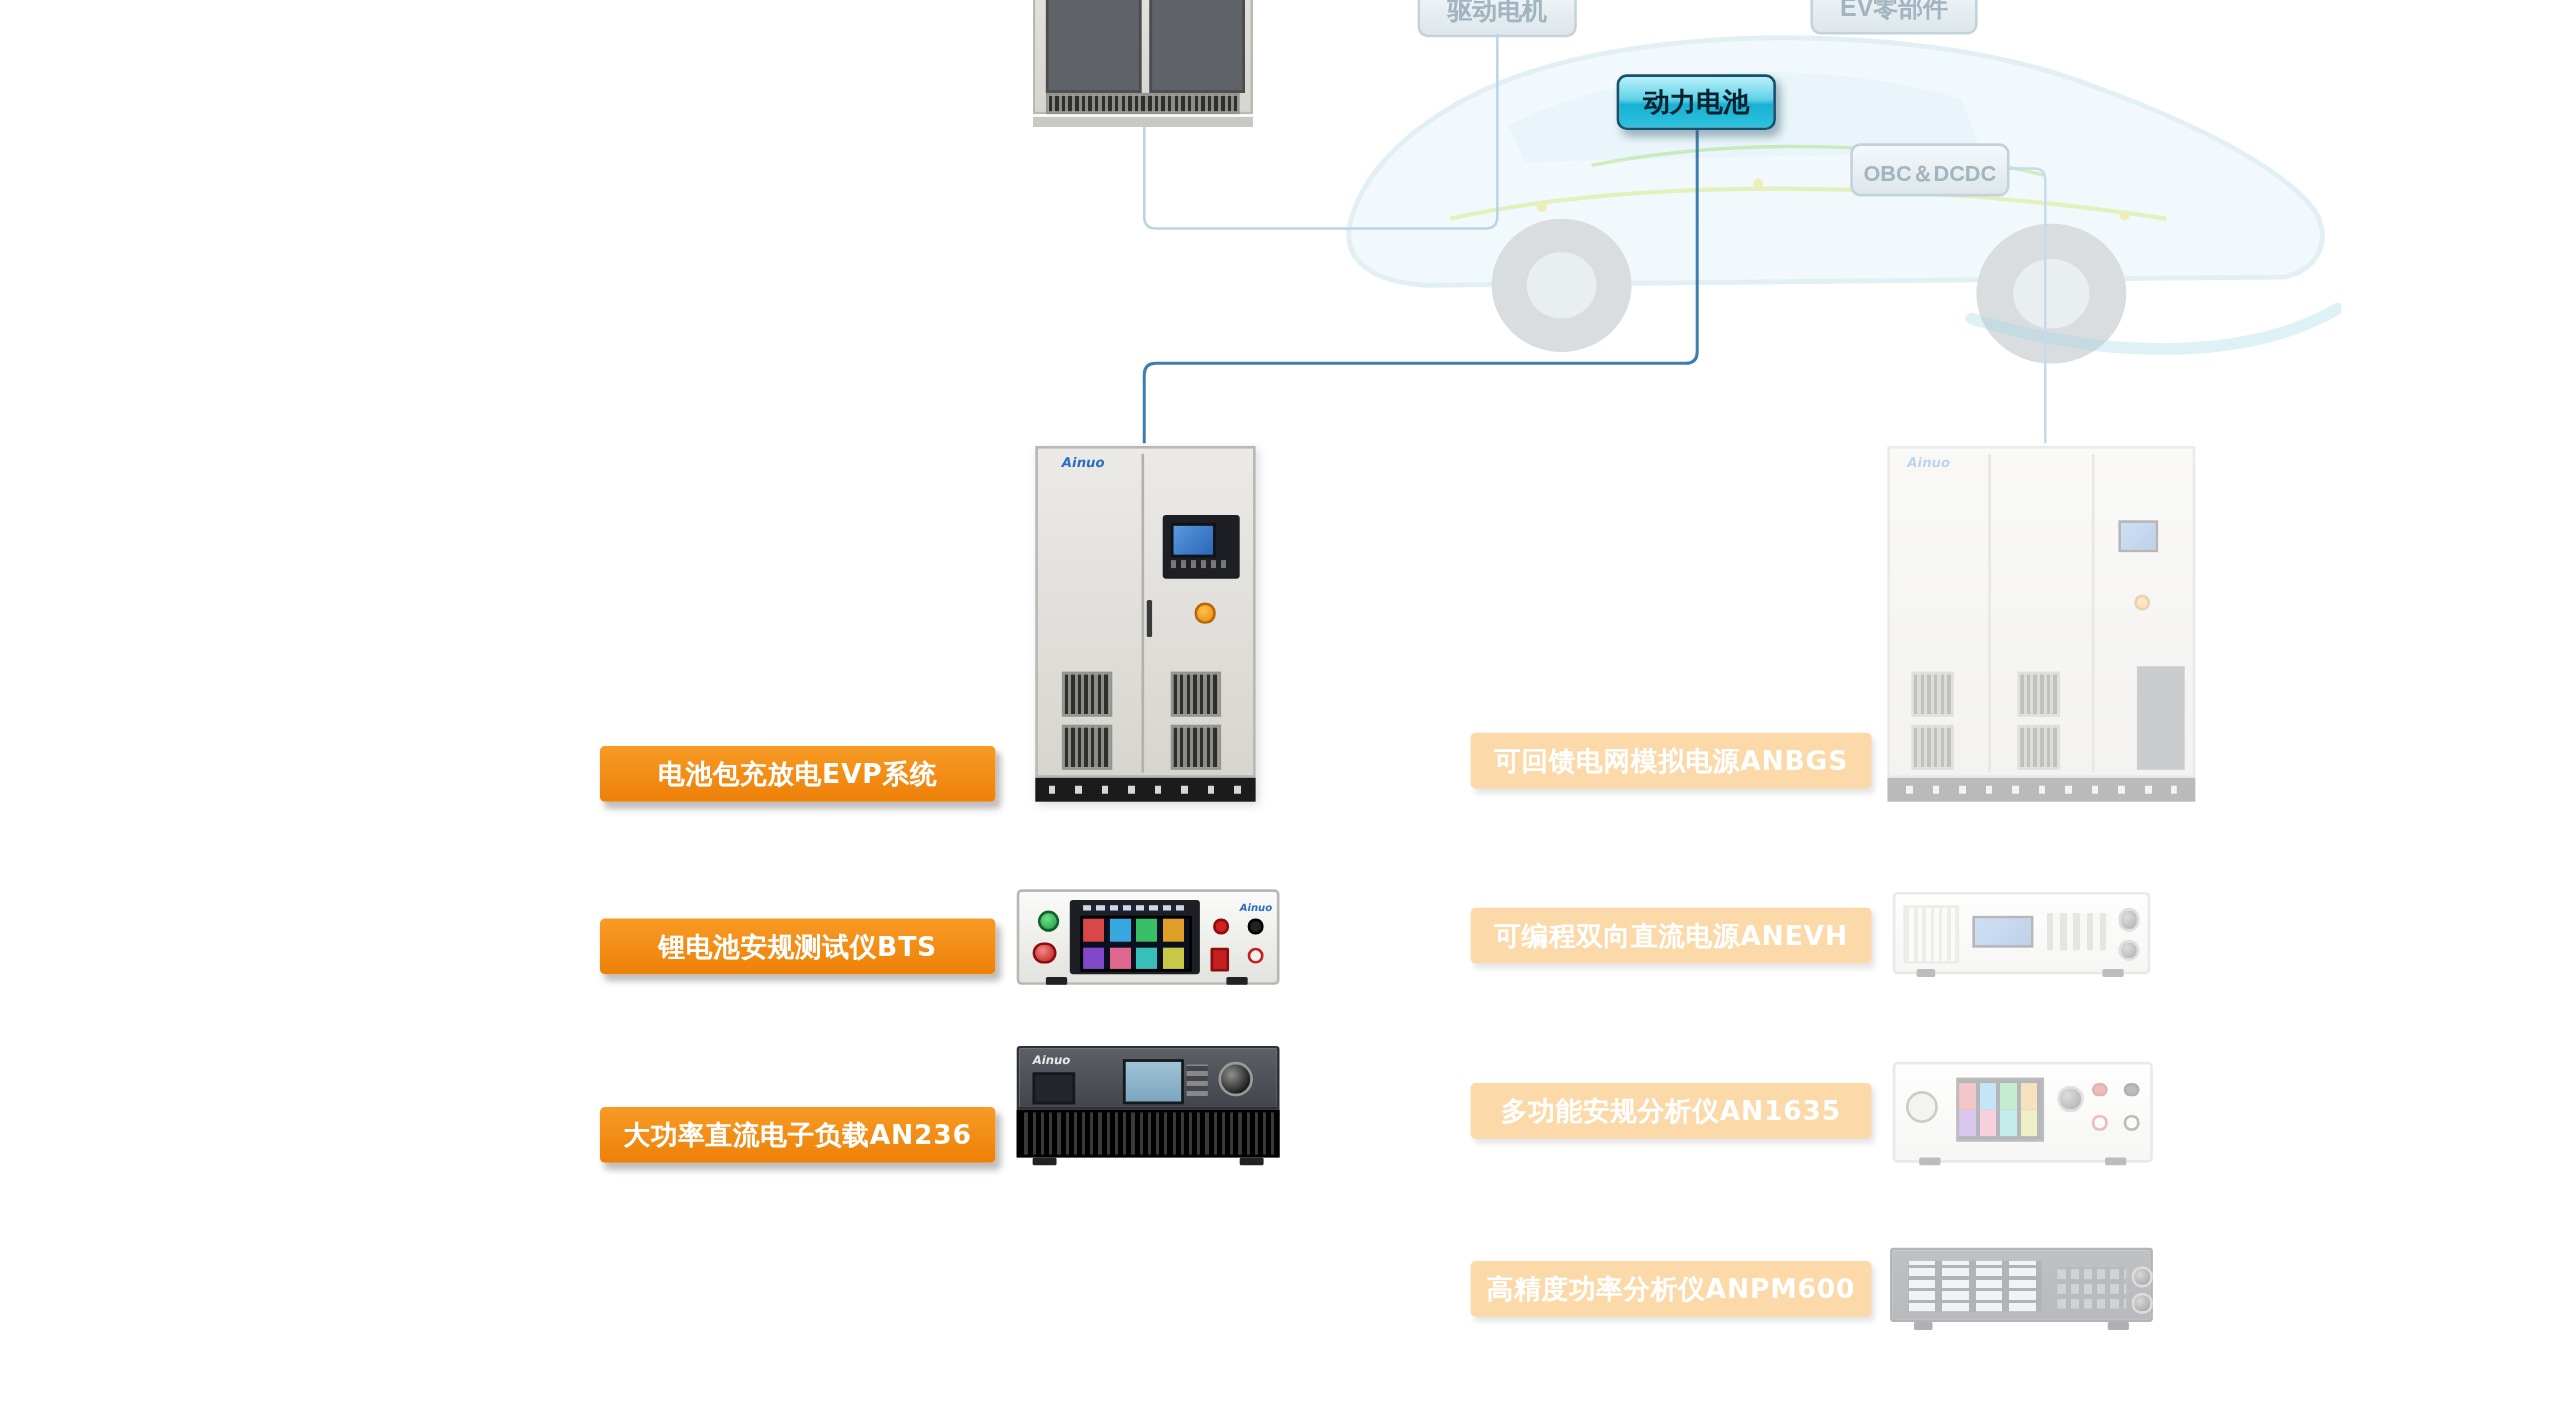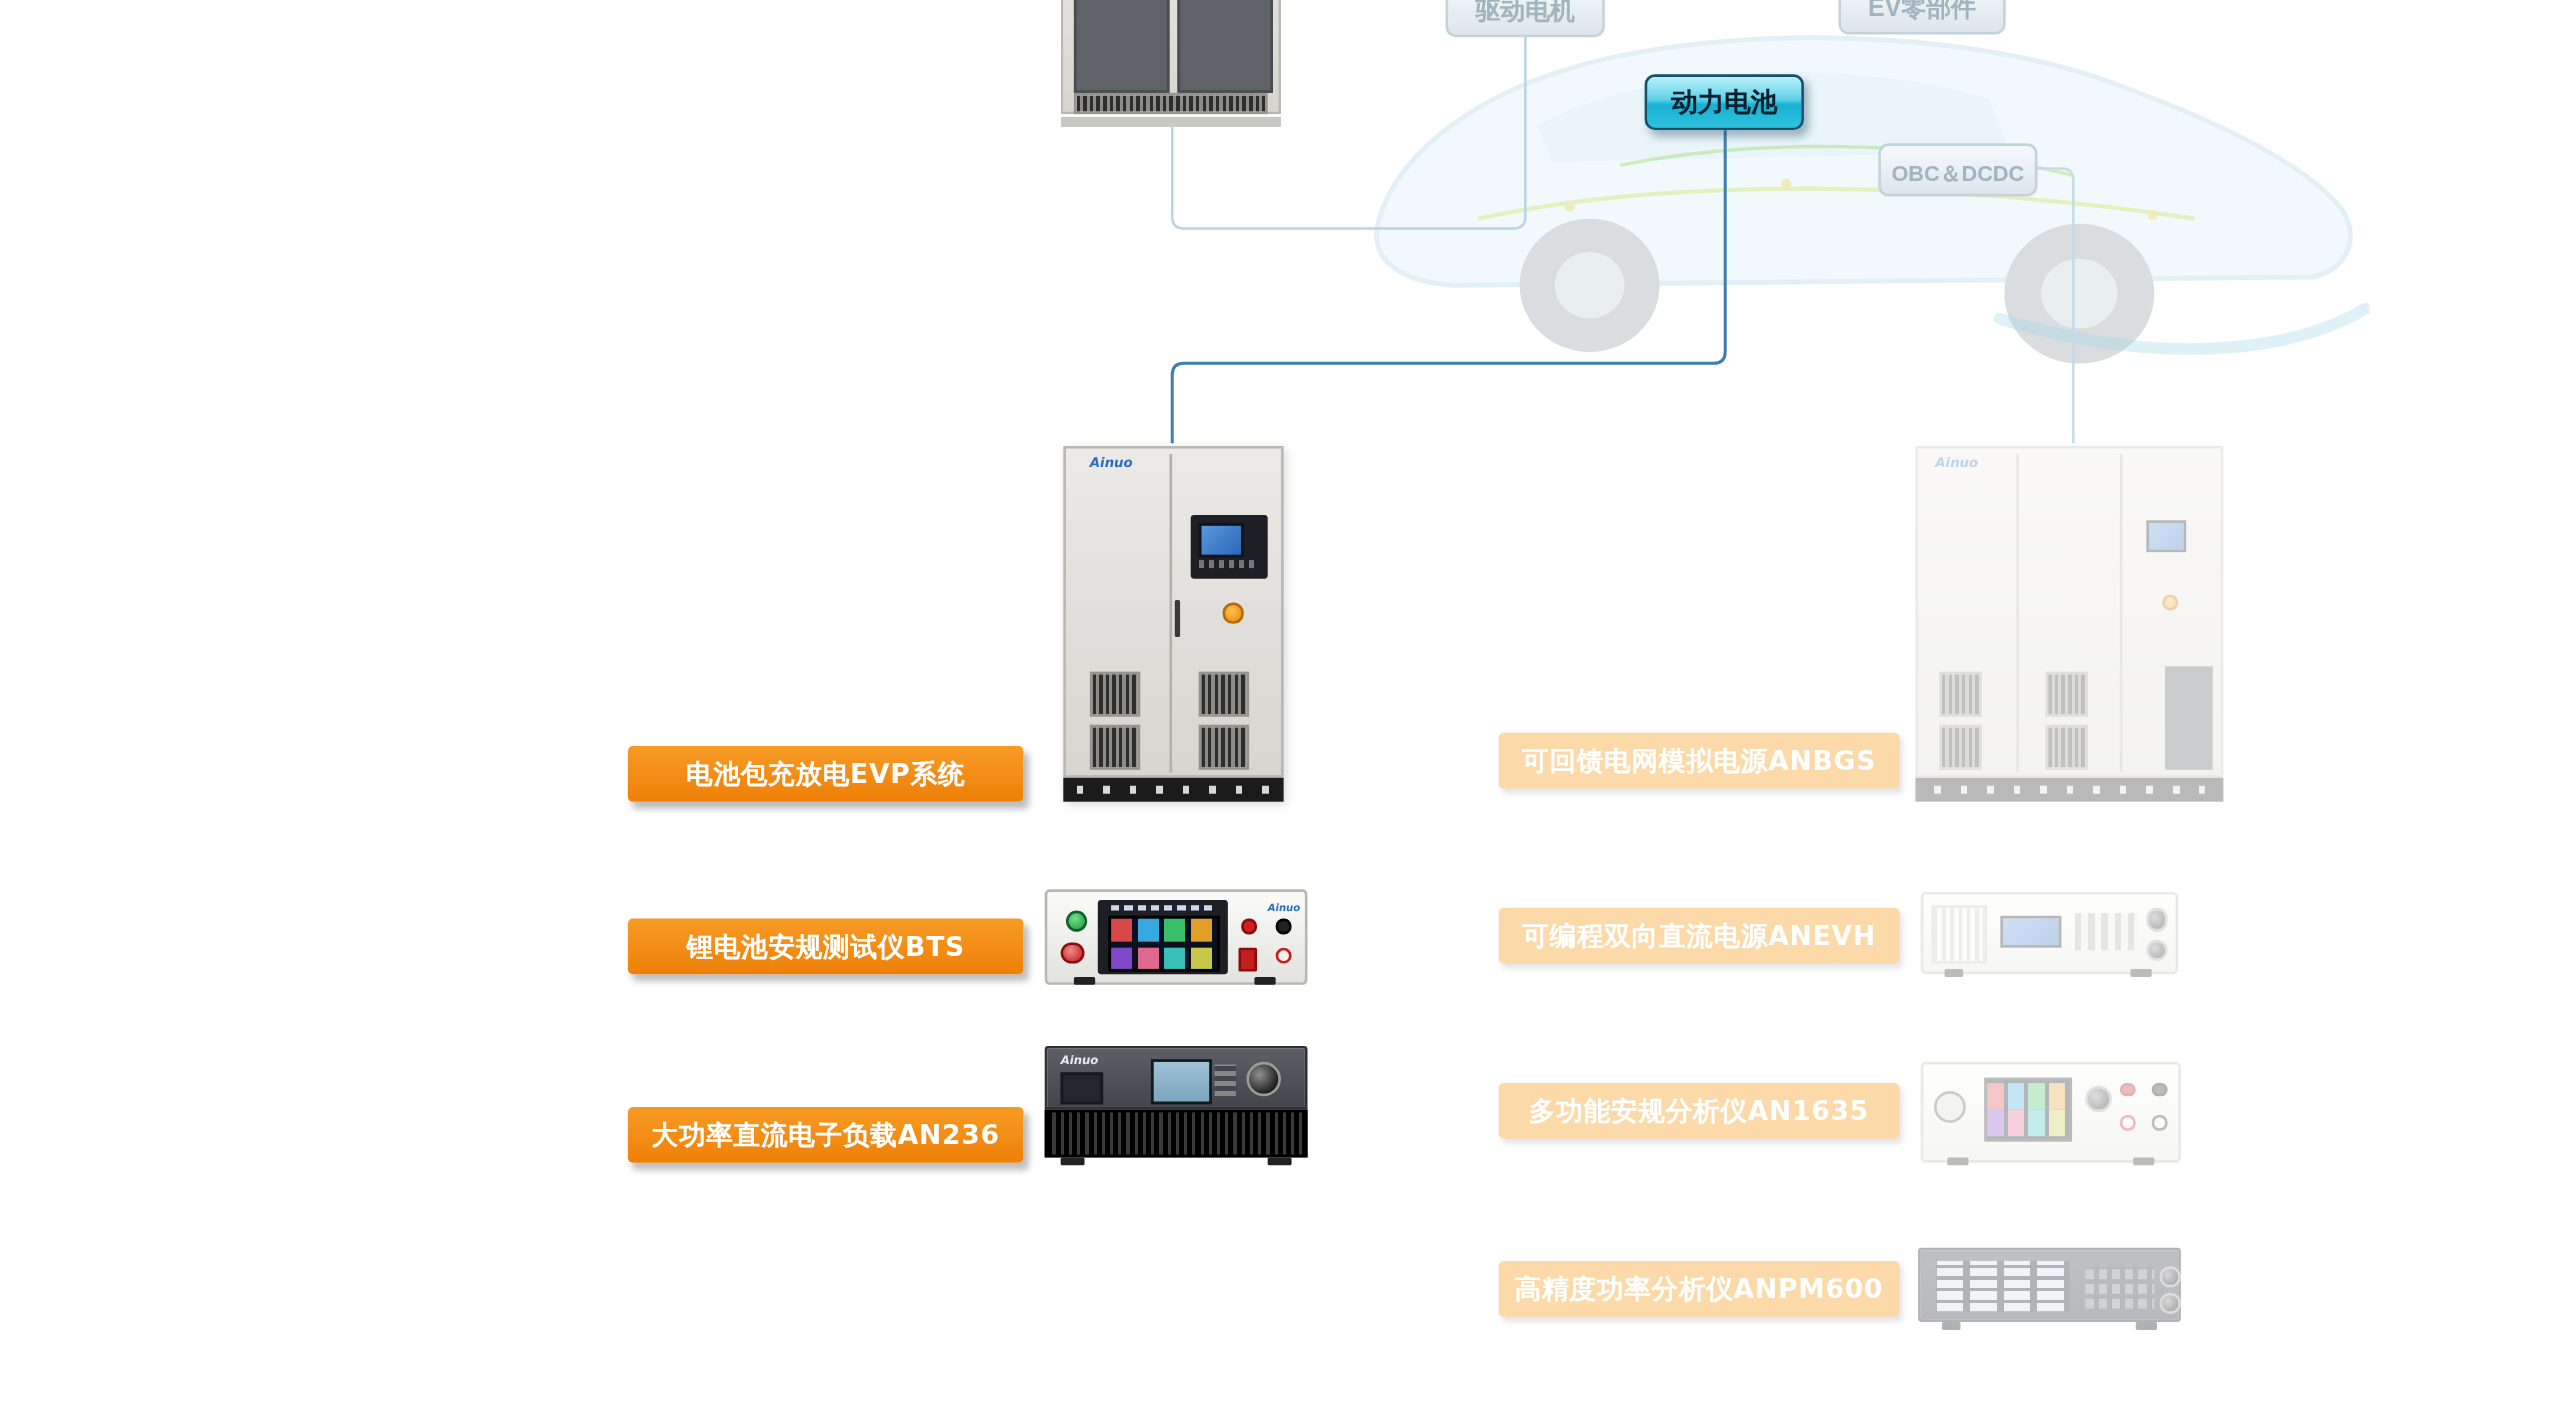--- a/index.html
+++ b/index.html
@@ -1,17 +1,17 @@
 <!DOCTYPE html>
 <html style="font-size:10px"><head>
 <meta charset="utf-8">
 <style>
   html,body{margin:0;padding:0;background:#fff;}
   body{width:2576px;height:1423px;overflow:hidden;}
-  .viewport{position:relative;width:2547px;height:1423px;overflow:hidden;background:#fff;margin-left:28px;}
+  .viewport{position:relative;width:2547px;height:1423px;overflow:hidden;background:#fff;}
   .stage{position:absolute;left:0;top:0;width:970px;height:536px;
          transform:scale(2.654591);transform-origin:0 0;
          font-family:"DejaVu Sans","Liberation Sans",sans-serif;}
   .abs{position:absolute;}
 
   
   .lines{position:absolute;left:0;top:0;width:970px;height:536px;pointer-events:none;}
 
   
   .navbtn{position:absolute;border-radius:3.8px;text-align:center;font-weight:bold;

